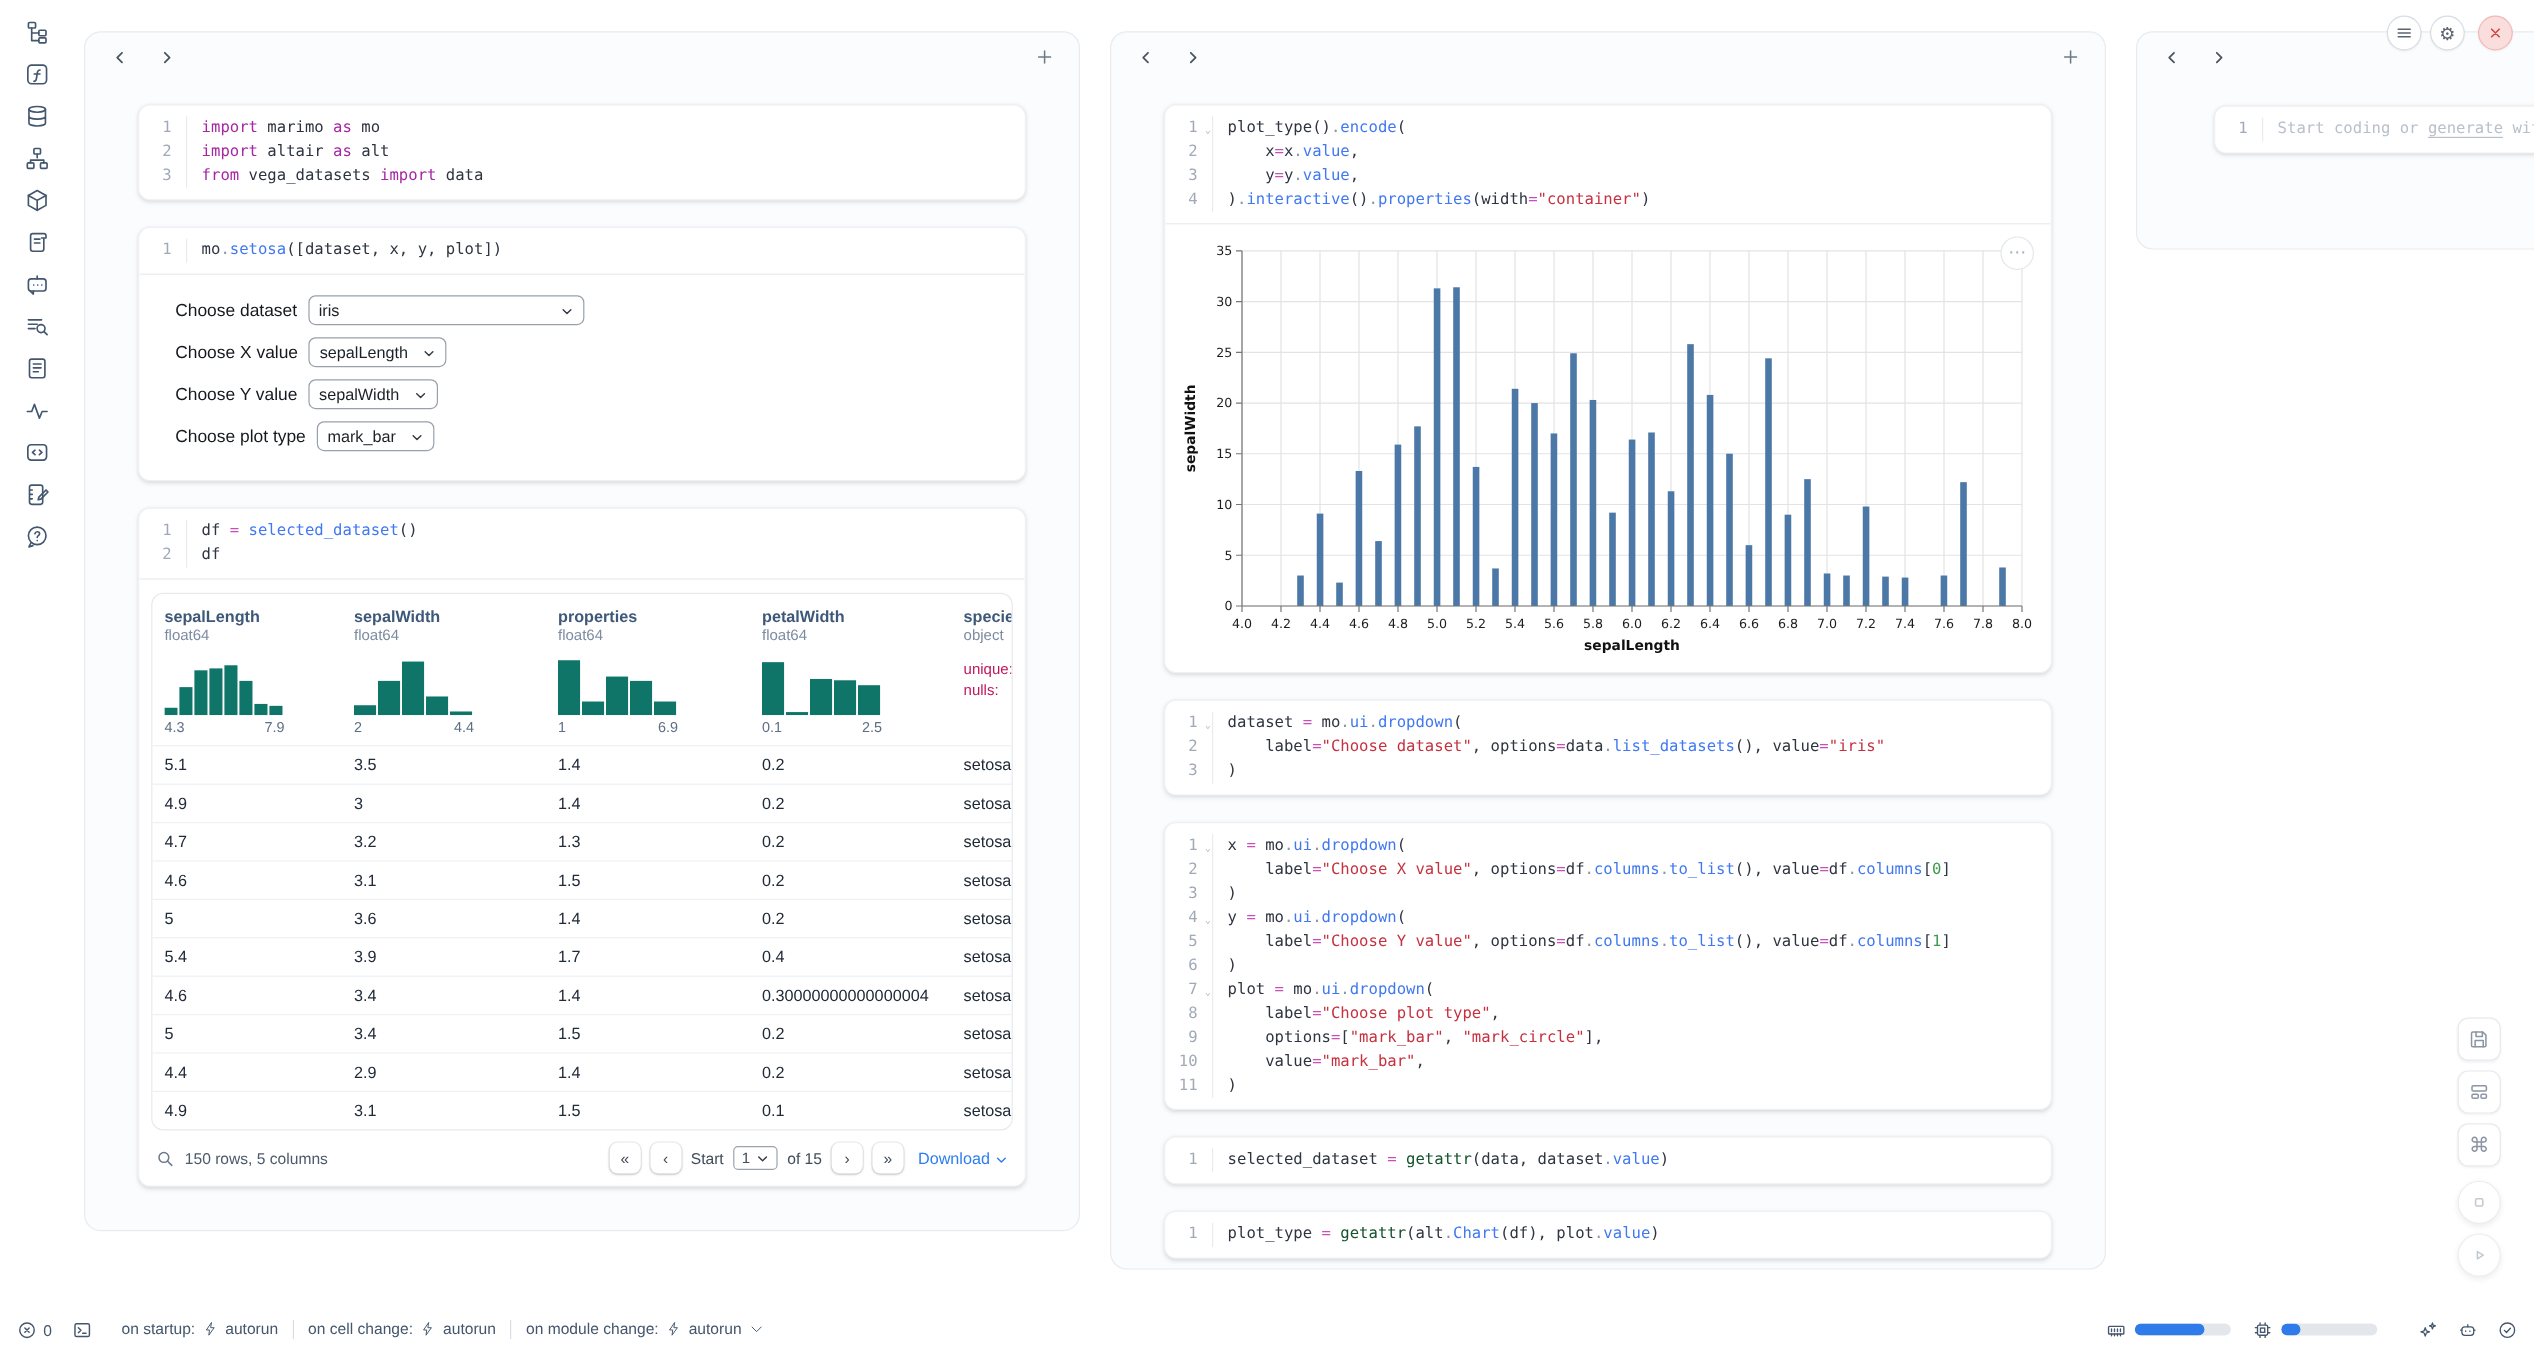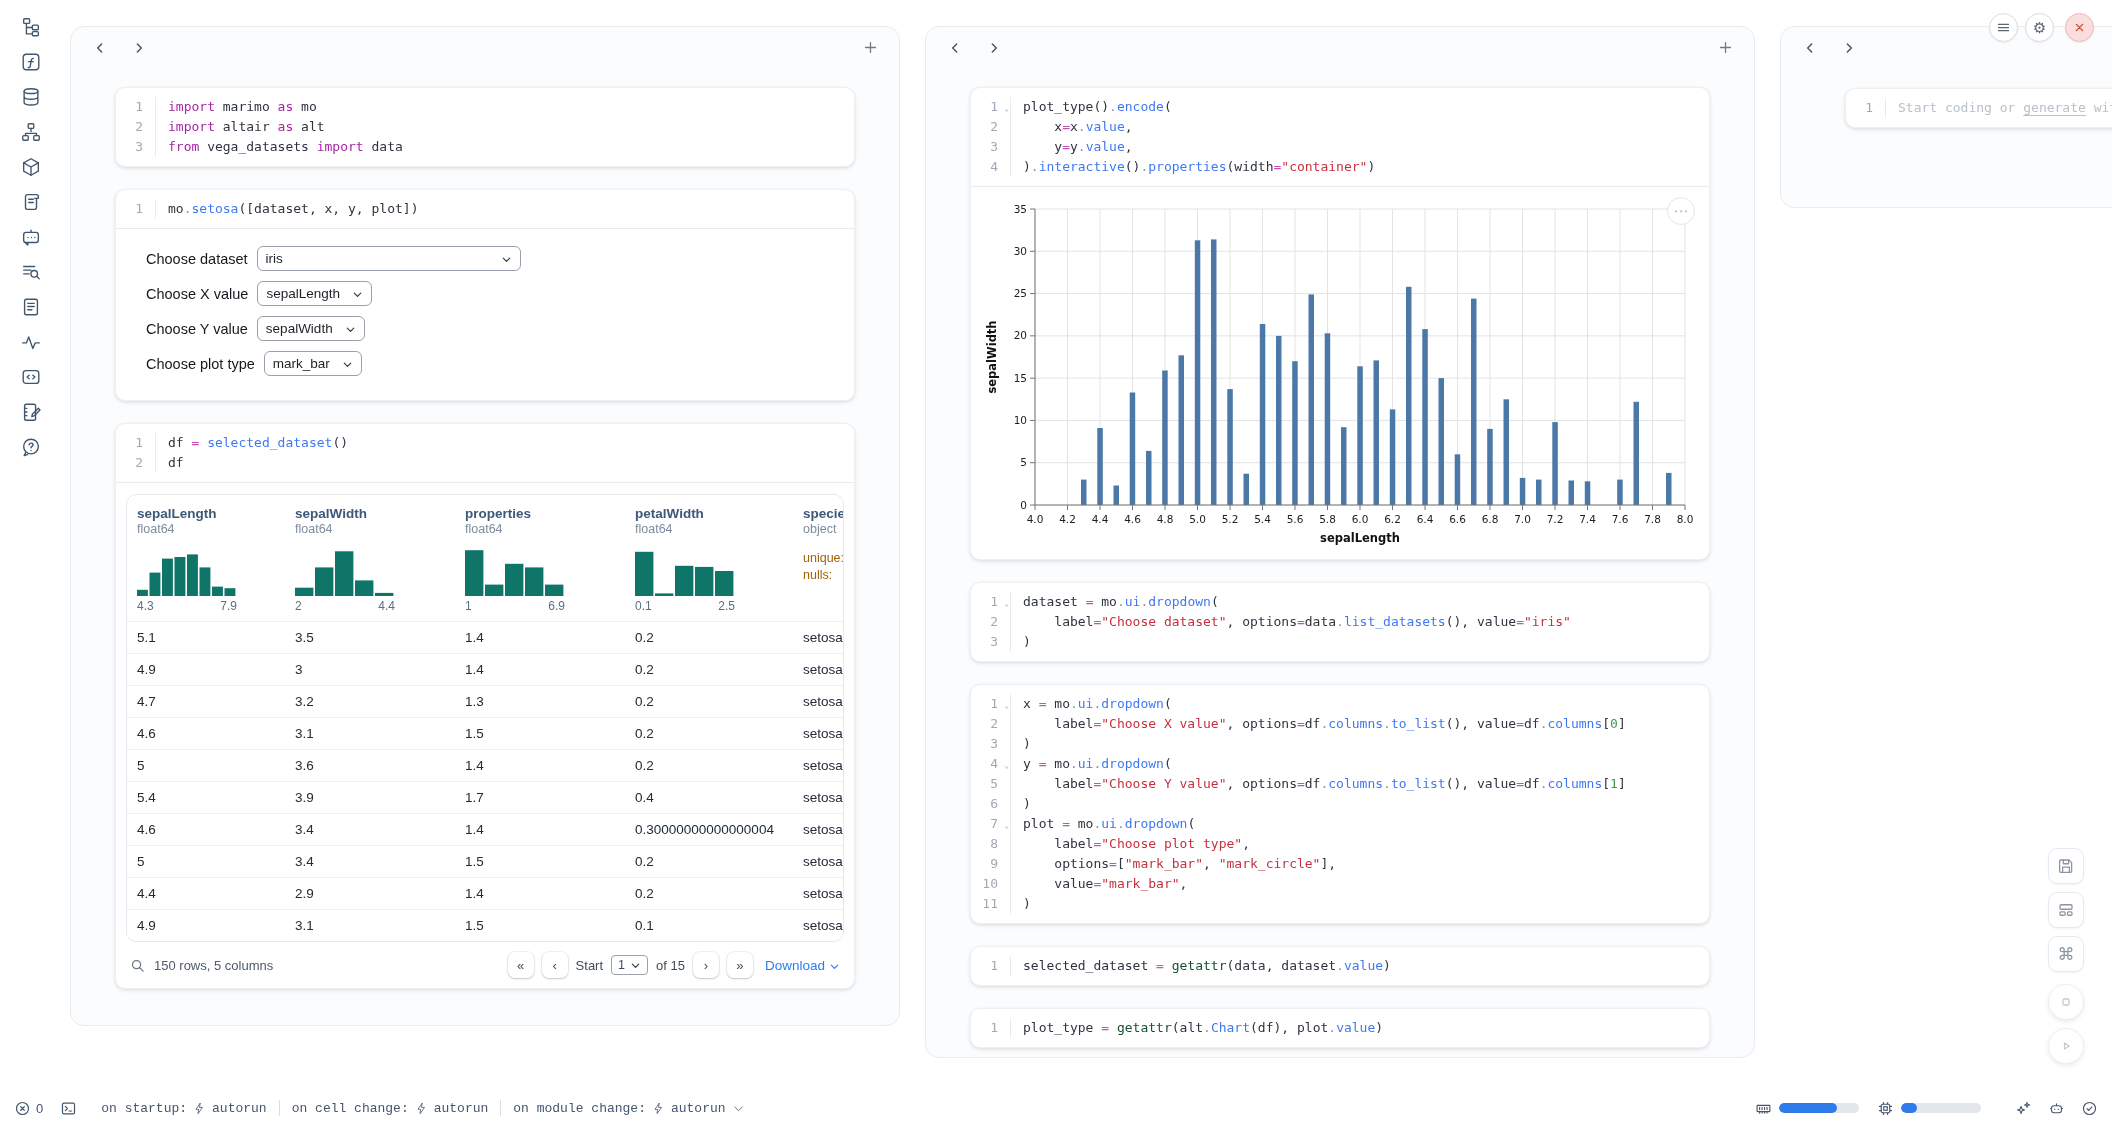--- a/index.html
+++ b/index.html
@@ -39,34 +39,34 @@
   .tok-s{color:#c5313f} .tok-o{color:#c94fb8} .tok-b{color:#14532d}
   .tok-n{color:#3d9a50} .tok-d{color:#8a95a3}
   .tok-ph{color:#b9c0cb} .tok-phu{color:#b9c0cb; text-decoration:underline; text-underline-offset:3px; cursor:pointer;}
   .output { border-top:1px solid #e9ecef; }
 
   
   .controls { padding:17px 18px 14px; }
   .ctrl-row { display:flex; align-items:center; margin-bottom:10px; font-size:14.5px; color:#15191e;margin-left:12px; }
   .sel { margin-left:9px; display:inline-flex; align-items:center; gap:12px; border:1px solid #98a1ab;
     border-radius:6px; height:25px; padding:0 8px; font-size:13.5px; color:#1c2127; background:#fff; cursor:pointer;}
-  .sel.wide { width:264px; justify-content:space-between;align-items:center; }
+  .sel.wide { width:230px; justify-content:space-between;align-items:center; }
   .sel-chev { width:11px; height:11px; color:#333a44; flex:0 0 11px; }
   .sel-chev svg{width:11px;height:11px;}
 
   
   .table-output { padding:11px 10px 8px; }
   .table-box { border:1px solid #e6e9ed; border-radius:10px; overflow:hidden; }
   .t-head, .t-row { display:grid; grid-template-columns:158px 170px 170px 168px 1fr; }
   .th { padding:11px 0 8px 10px; overflow:hidden; }
   .th-name { font-weight:700; font-size:13.5px; color:#3d5878; white-space:nowrap; cursor:pointer;}
   .th-type { font-size:12.5px; color:#7d8ca0; margin-top:1px; white-space:nowrap;}
   .th-hist { margin-top:8px; display:block; }
   .th-range { width:100px; display:flex; justify-content:space-between; font-size:12px; color:#5d6f85; margin-top:3px; }
-  .th-stats { margin-top:14px; font-size:12.5px; color:#a16207; line-height:17px; white-space:nowrap; }
+  .th-stats { margin-top:14px; font-size:12.5px; color:#be185d; line-height:17px; white-space:nowrap; }
   .t-row { border-top:1px solid #edf0f4; }
   .td { padding:8px 0 8px 10px; font-size:13.5px; color:#212b38; white-space:nowrap; overflow:hidden; }
   .t-footer { display:flex; align-items:center; justify-content:space-between; padding:10px 4px 2px; }
   .tf-left { display:flex; align-items:center; gap:9px; font-size:13px; color:#4c5a6b; }
   .tf-left svg{ width:15px;height:15px;color:#6b7888; cursor:pointer;}
   .tf-right { display:flex; align-items:center; gap:8px; font-size:13px; color:#414c59; }
   .pg { width:26px; height:26px; border:none; border-radius:7px; background:#fff; color:#414c59;
     font-size:13px; box-shadow:0 1px 2px rgba(0,0,0,.18), 0 0 0 1px rgba(0,0,0,.05); cursor:pointer; }
   .pg-select { display:inline-flex; align-items:center; gap:5px; border:1px solid #9aa3ad; border-radius:4px;
     padding:2px 6px; font-size:12.5px; cursor:pointer; background:#fff;}
@@ -725,21 +725,21 @@
           <path d="M9.5 9.5l5 5M14.5 9.5l-5 5"></path>
         </svg>
       <span class="sb-count">0</span>
     </span>
     <span class="sb-ico sb-term">
       <svg viewBox="0 0 24 24" fill="none" stroke="currentColor" stroke-width="1.7" stroke-linecap="round" stroke-linejoin="round">
           <rect x="3.5" y="4.5" width="17" height="15" rx="2"></rect>
           <path d="M7.5 9l3 3-3 3M12.5 15.5h4"></path>
         </svg>
     </span>
-    <span id="run-settings" style="display:flex;align-items:center;font-family:Liberation Mono, monospace;">
+    <span id="run-settings" style="display:flex;align-items:flex-start;">
         <span class="sb-group sb-first">
           <span>on startup:</span>
           <span style="display:flex">
             <svg class="" viewBox="0 0 24 24" fill="none" stroke="currentColor" stroke-width="1.5" stroke-linecap="round" stroke-linejoin="round">
               <path d="M13 2.5L5.5 13.5h4.8l-1 8L17.5 10h-4.8z"></path>
             </svg>
           </span>
           <span>autorun</span>
         </span>
         <span class="sb-divider"></span>

